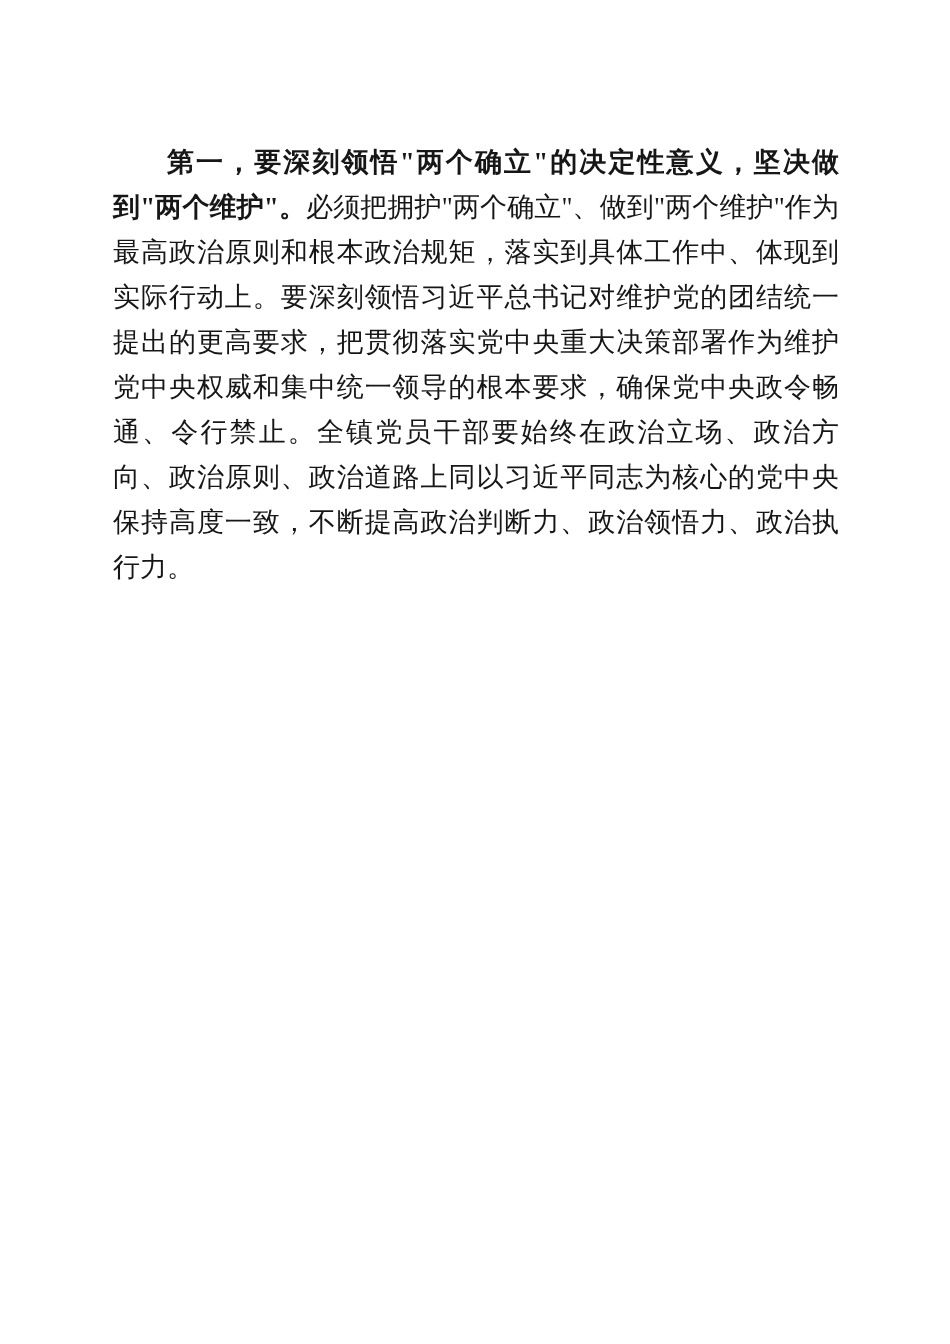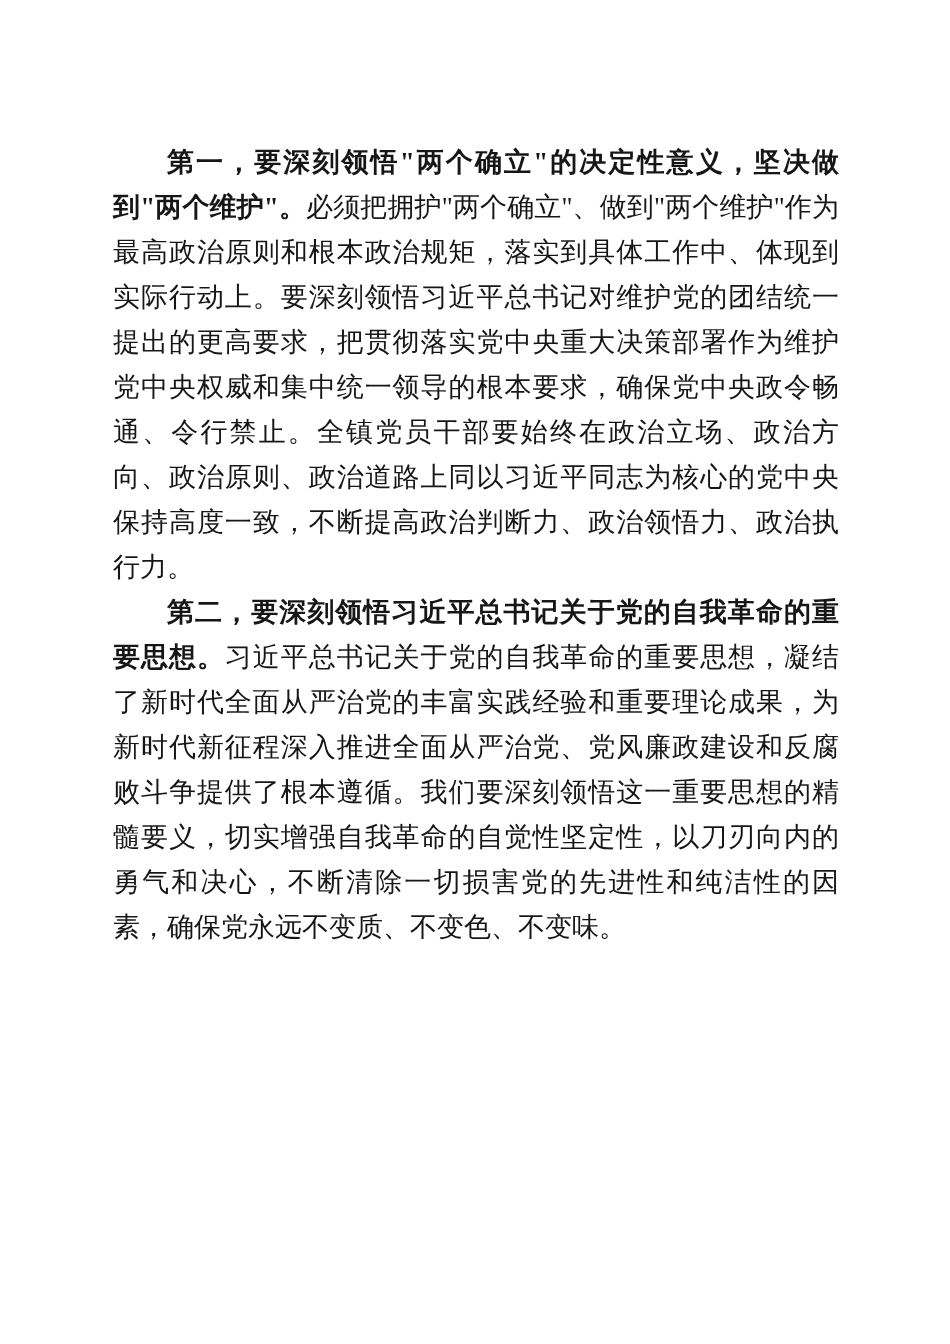--- a/index.html
+++ b/index.html
@@ -33,15 +33,14 @@
   .lead {
     font-weight: bold;
   }
 </style>
 </head>
 <body>
 
 <div class="page">
   <p class="para"><b class="lead">第一，要深刻领悟"两个确立"的决定性意义，坚决做到"两个维护"。</b><span>必须把拥护"两个确立"、做到"两个维护"作为最高政治原则和根本政治规矩，落实到具体工作中、体现到实际行动上。要深刻领悟习近平总书记对维护党的团结统一提出的更高要求，把贯彻落实党中央重大决策部署作为维护党中央权威和集中统一领导的根本要求，确保党中央政令畅通、令行禁止。全镇党员干部要始终在政治立场、政治方向、政治原则、政治道路上同以习近平同志为核心的党中央保持高度一致，不断提高政治判断力、政治领悟力、政治执行力。</span></p>
 
-  <p class="para"><b class="lead">第二，要深刻领悟习近平总书记关于党的自我革命的重要思想。</b><span>习近平总书记关于党的自我革命的重要思想，凝结了新时代全面从严治党的丰富实践经验和重要理论成果，为新时代新征程深入推进全面从严治党、党风廉政建设和反腐败斗争提供了根本遵循。我们要深刻领悟这一重要思想的精髓要义，切实增强自我革命的自觉性坚定性，以刀刃向内的勇气和决心，不断清除一切损害党的先进性和纯洁性的因素，确保党永远不变质、不变色、不变味。</span></p>
 
 </div>
 
 </body></html>

